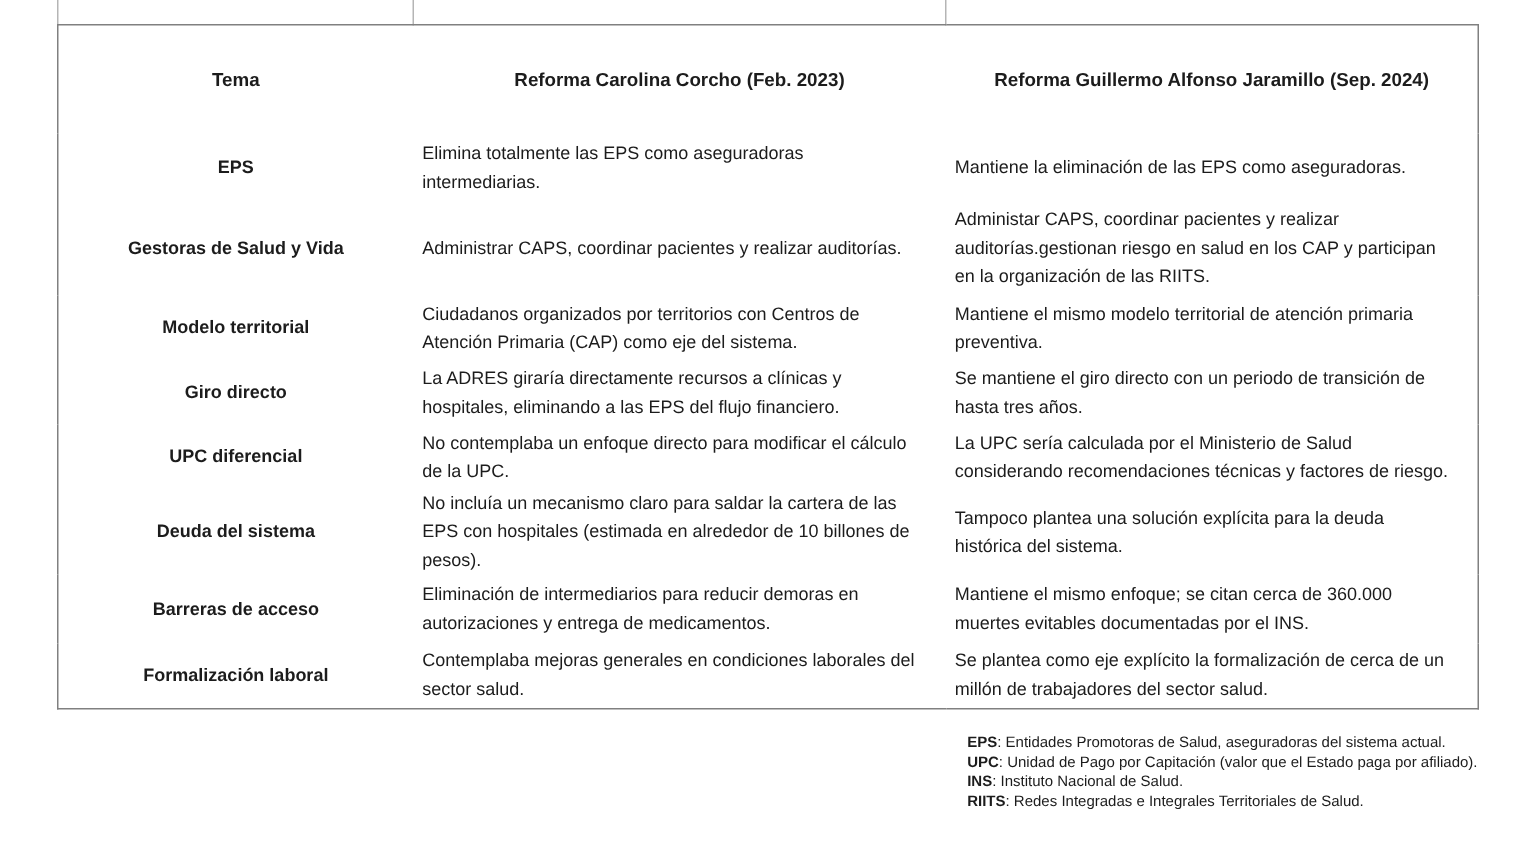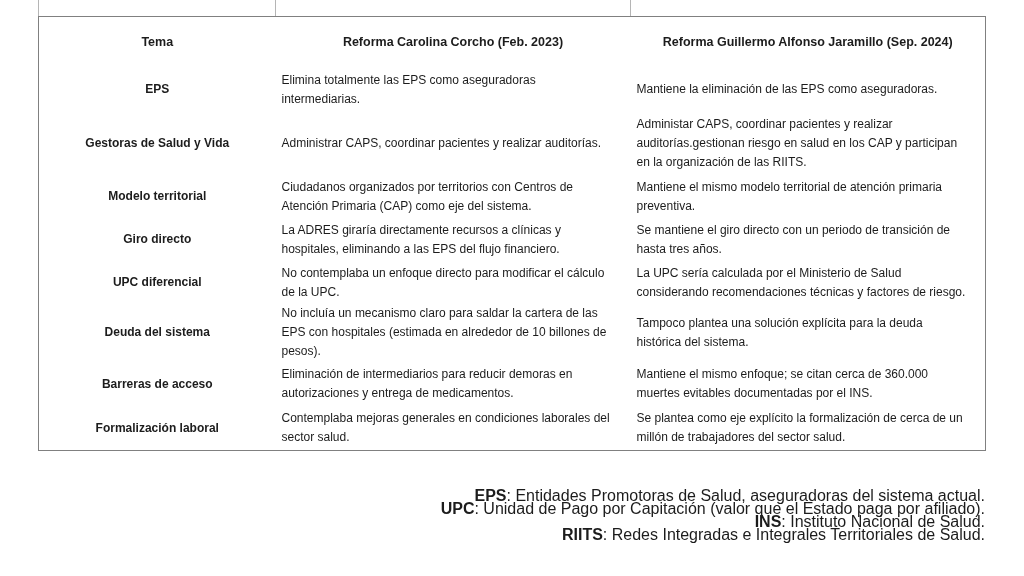--- a/index.html
+++ b/index.html
@@ -30,21 +30,21 @@
     border: 1px solid #808080;
   }
   table.comparison col.c1 { width: 237px; }
   table.comparison col.c2 { width: 355px; }
   table.comparison col.c3 { width: 355px; }
   table.comparison th {
     font-size: 12.5px;
     font-weight: bold;
     vertical-align: middle;
     height: 36px;
-    padding: 7px 4px;
+    padding: 18px 4px;
   }
   table.comparison td {
     vertical-align: middle;
     font-size: 12px;
     line-height: 19px;
   }
   td.tema-cell {
     font-weight: bold;
     text-align: center;
     white-space: pre-line;
@@ -61,22 +61,22 @@
   tbody tr:nth-child(4) { height: 43px; margin-top: 32px; }
   tbody tr:nth-child(5) { height: 43px; }
   tbody tr:nth-child(6) { height: 57px; }
   tbody tr:nth-child(7) { height: 46px; }
   tbody tr:nth-child(8) { height: 43px; padding-left: 40px; }
   tbody tr:nth-child(9) { height: 42px; }
   .footnotes {
     position: absolute;
     top: 489px;
     right: 39px;
-    text-align: right;
-    font-size: 16px;
+    text-align: left;
+    font-size: 10px;
     line-height: 13px;
     color: #1c1c1c;
   }
   .fn-line b { font-weight: bold; }
 </style>
 </head>
 <body>
 
 <div class="guide-tick tick-left"></div>
 <div class="guide-tick tick-mid1"></div>

